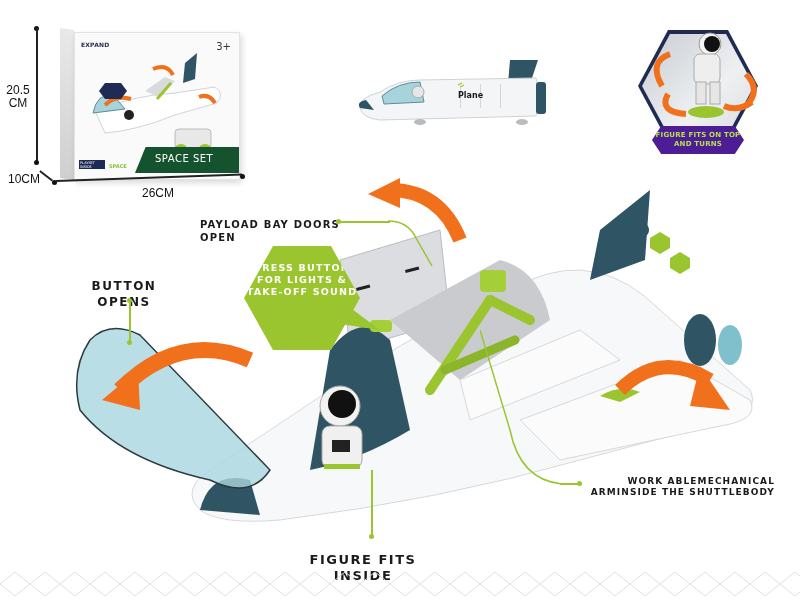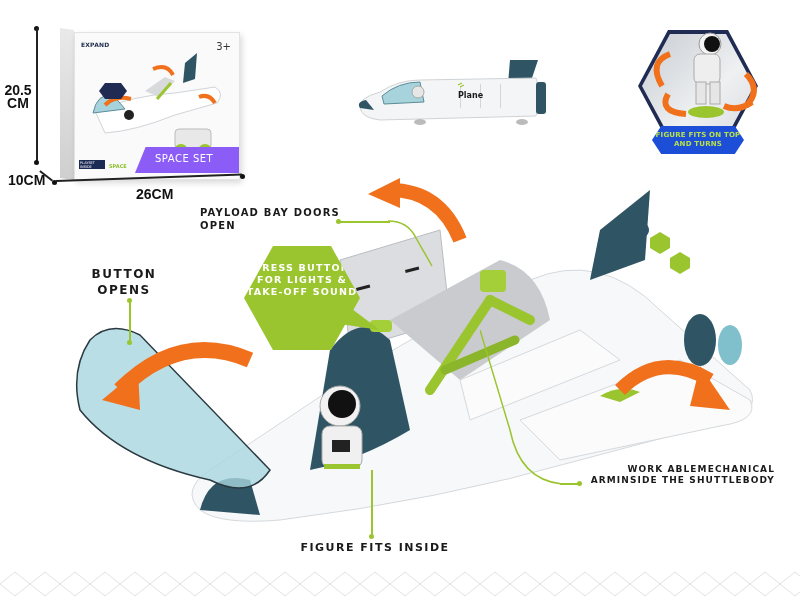--- a/index.html
+++ b/index.html
@@ -7,43 +7,43 @@
   body { position: relative; font-family: "DejaVu Sans", sans-serif; color: #111; }
 
   .abs { position: absolute; }
 
   
   .pkg { left: 60px; top: 28px; width: 180px; height: 150px; }
   .pkg-side { position:absolute; left:0; top:0; width:14px; height:150px; background: linear-gradient(#e9e9e9,#cfcfcf); transform: skewY(8deg); transform-origin: top left; }
   .pkg-front { position:absolute; left:14px; top:4px; width:166px; height:148px; background:#fafafa; border:1px solid #e3e3e3; box-shadow: 2px 3px 6px rgba(0,0,0,0.15); overflow:hidden; }
   .pkg-brand { position:absolute; left:6px; top:8px; font-size:6px; font-weight:bold; color:#1b2a4a; letter-spacing:0.2px; }
   .pkg-age { position:absolute; right:8px; top:8px; font-size:10px; color:#333; }
-  .pkg-banner { position:absolute; left:60px; bottom:6px; width:106px; height:26px; background:#8b5cf6; clip-path: polygon(10% 0,100% 0,100% 100%,0 100%); }
+  .pkg-banner { position:absolute; left:60px; bottom:6px; width:106px; height:26px; background:#14532d; clip-path: polygon(10% 0,100% 0,100% 100%,0 100%); }
   .pkg-banner-text { position:absolute; left:20px; top:6px; color:#fff; font-size:10px; letter-spacing:0.5px; }
   .pkg-badge { position:absolute; left:4px; bottom:10px; width:26px; height:9px; background:#1c2b55; color:#fff; font-size:3.5px; padding:1px; }
   .pkg-logo { position:absolute; left:34px; bottom:10px; font-size:5px; color:#8bbf2e; font-weight:bold; }
-  .dim { font-family:"Liberation Sans", sans-serif; font-weight:bold; font-size:14px; color:#111; }
+  .dim { font-family:"Liberation Sans", sans-serif; font-weight:normal; font-size:12px; color:#111; }
   .dim-line { background:#222; }
   .dot { width:5px; height:5px; border-radius:50%; background:#111; }
 
   
   .side-shuttle { left:350px; top:58px; width:200px; height:70px; }
 
   
   .hex { left:628px; top:22px; width:140px; height:135px; }
   .hex-bg { position:absolute; left:10px; top:8px; width:120px; height:112px; background:#1f2b52; clip-path: polygon(25% 0,75% 0,100% 50%,75% 100%,25% 100%,0 50%); }
   .hex-inner { position:absolute; left:14px; top:12px; width:112px; height:104px; background:linear-gradient(135deg,#c8ccd1,#eef0f2 60%,#d9dcdf); clip-path: polygon(25% 0,75% 0,100% 50%,75% 100%,25% 100%,0 50%); }
-  .hex-caption { position:absolute; left:24px; top:104px; width:92px; height:28px; background:#1d4ed8; clip-path: polygon(10% 0,90% 0,100% 50%,90% 100%,10% 100%,0 50%); color:#b7e04a; font-size:7px; font-weight:bold; text-align:center; line-height:9px; padding-top:5px; letter-spacing:0.2px; }
-
-  
-  .label { font-family:"DejaVu Sans", sans-serif; font-weight:bold; text-align:center; color:#1a1a1a; letter-spacing:1.5px; }
+  .hex-caption { position:absolute; left:24px; top:104px; width:92px; height:28px; background:#4c1d95; clip-path: polygon(10% 0,90% 0,100% 50%,90% 100%,10% 100%,0 50%); color:#b7e04a; font-size:7px; font-weight:bold; text-align:center; line-height:9px; padding-top:5px; letter-spacing:0.2px; }
+
+  
+  .label { font-family:"DejaVu Sans", sans-serif; font-weight:bold; text-align:center; color:#1a1a1a; letter-spacing:1.5px;margin-top:12px; }
   .lbl-canopy { left:64px; top:266px; width:120px; font-size:12px; line-height:16px; }
   .lbl-payload { left:200px; top:206px; width:140px; font-size:10px; line-height:13px; letter-spacing:1.2px; text-align:left; }
   .lbl-arm { left:575px; top:464px; width:200px; font-size:9px; line-height:11px; letter-spacing:1.1px;text-align:right; }
-  .lbl-figure { left:300px; top:540px; width:150px; font-size:11px; line-height:16px; }
+  .lbl-figure { left:288px; top:540px; width:150px; font-size:13px; line-height:16px; }
 
   .press-hex { left:244px; top:246px; width:116px; height:104px; background:#9ac52f; clip-path: polygon(25% 0,75% 0,100% 50%,75% 100%,25% 100%,0 50%); color:#fff; font-weight:bold; font-size:9.5px; line-height:12px; letter-spacing:1.2px; text-align:center; padding-top:16px; }
 
   .lead { background:#9ac52f; }
   .lead-dot { width:5px; height:5px; border-radius:50%; background:#9ac52f; }
 
   
   .pattern { left:0; top:568px; width:800px; height:32px; }
 </style>
 </head>
@@ -79,21 +79,21 @@
 
 <div class="abs dot" style="left:34px;top:26px"></div>
 <div class="abs dim-line" style="left:36px;top:28px;width:1.5px;height:134px"></div>
 <div class="abs dot" style="left:34px;top:160px"></div>
 <div class="abs dim-line" style="left:40px;top:170px;width:16px;height:1.5px;transform:rotate(38deg);transform-origin:left"></div>
 <div class="abs dot" style="left:52px;top:180px"></div>
 <div class="abs dim-line" style="left:56px;top:180px;width:186px;height:1.5px;transform:rotate(-2deg);transform-origin:left"></div>
 <div class="abs dot" style="left:240px;top:174px"></div>
 <div class="abs dim" style="left:2px;top:84px;width:32px;text-align:center;line-height:13px">20.5 CM</div>
 <div class="abs dim" style="left:8px;top:172px">10CM</div>
-<div class="abs dim" style="left:136px;top:186px">26CM</div>
+<div class="abs dim" style="left:142px;top:186px">26CM</div>
 
 <svg class="abs side-shuttle" viewBox="0 0 200 70">
   <path d="M60 0 L88 0 L80 24 L58 24 Z" transform="translate(100,2)" fill="#2f5565"></path>
   <path d="M10 50 Q8 40 30 34 Q48 22 70 22 L186 20 Q192 36 186 58 L30 62 Q12 60 10 50 Z" fill="#f4f5f6" stroke="#cfd3d6"></path>
   <path d="M10 50 Q6 44 16 42 L24 52 Z" fill="#2f5565"></path>
   <path d="M32 38 Q48 24 70 24 L74 44 L34 46 Z" fill="#a6d3dc" stroke="#5d8c98"></path>
   <circle cx="68" cy="34" r="6" fill="#e6e6e6" stroke="#aaa"></circle>
   <rect x="186" y="24" width="10" height="32" rx="3" fill="#2f5565"></rect>
   <rect x="110" y="28" width="1" height="22" fill="#d3d6d9"></rect>
     <rect x="130" y="26" width="1" height="24" fill="#d3d6d9"></rect>

